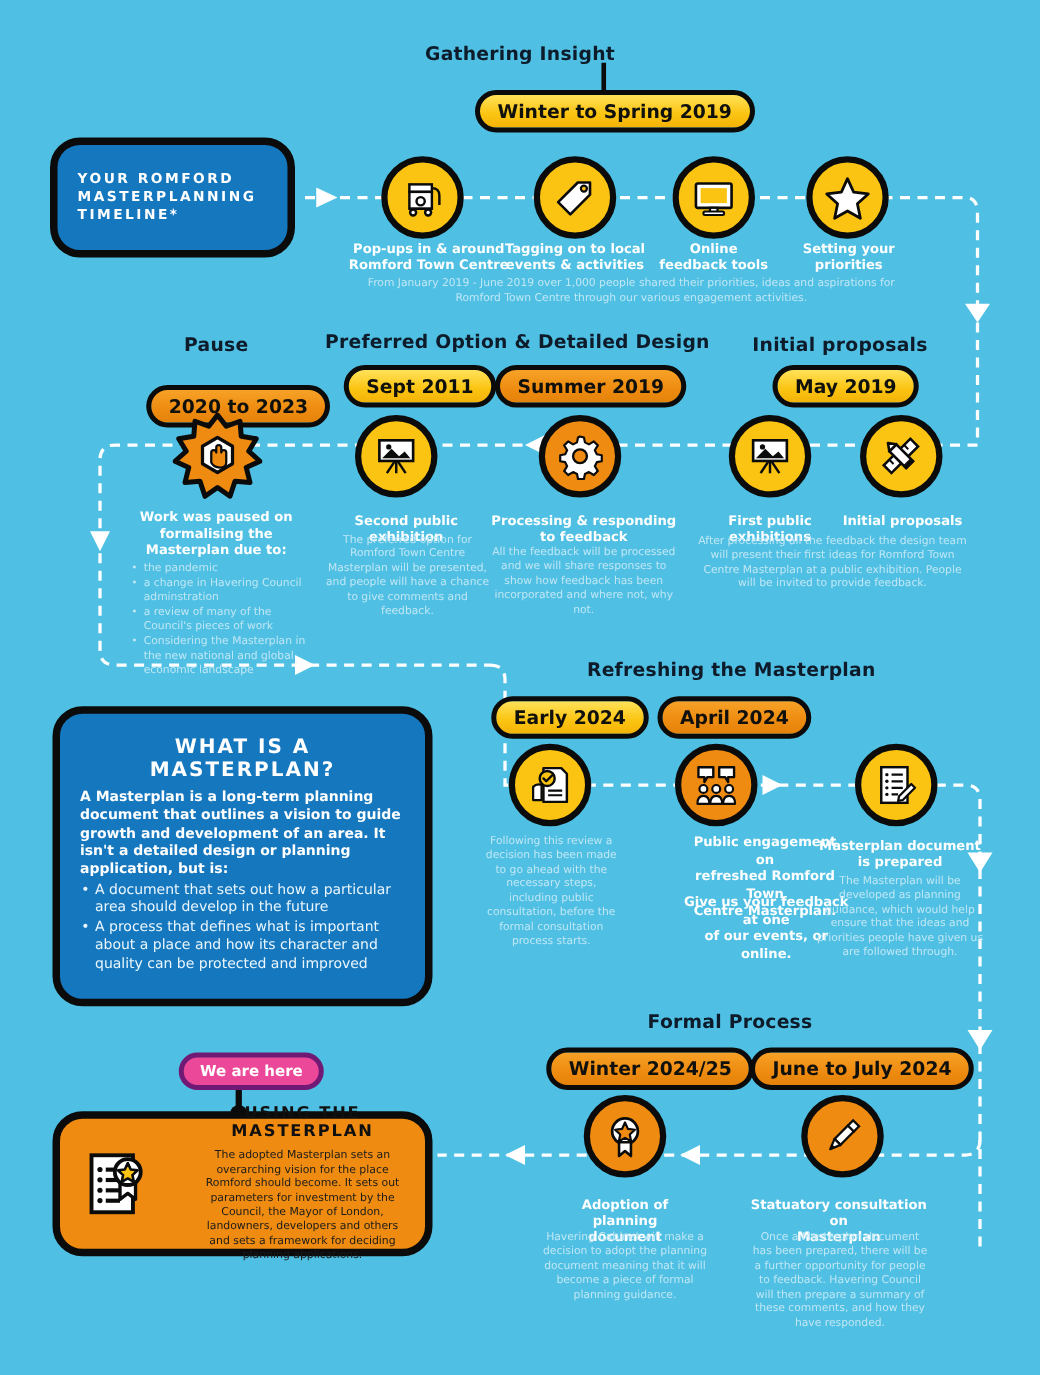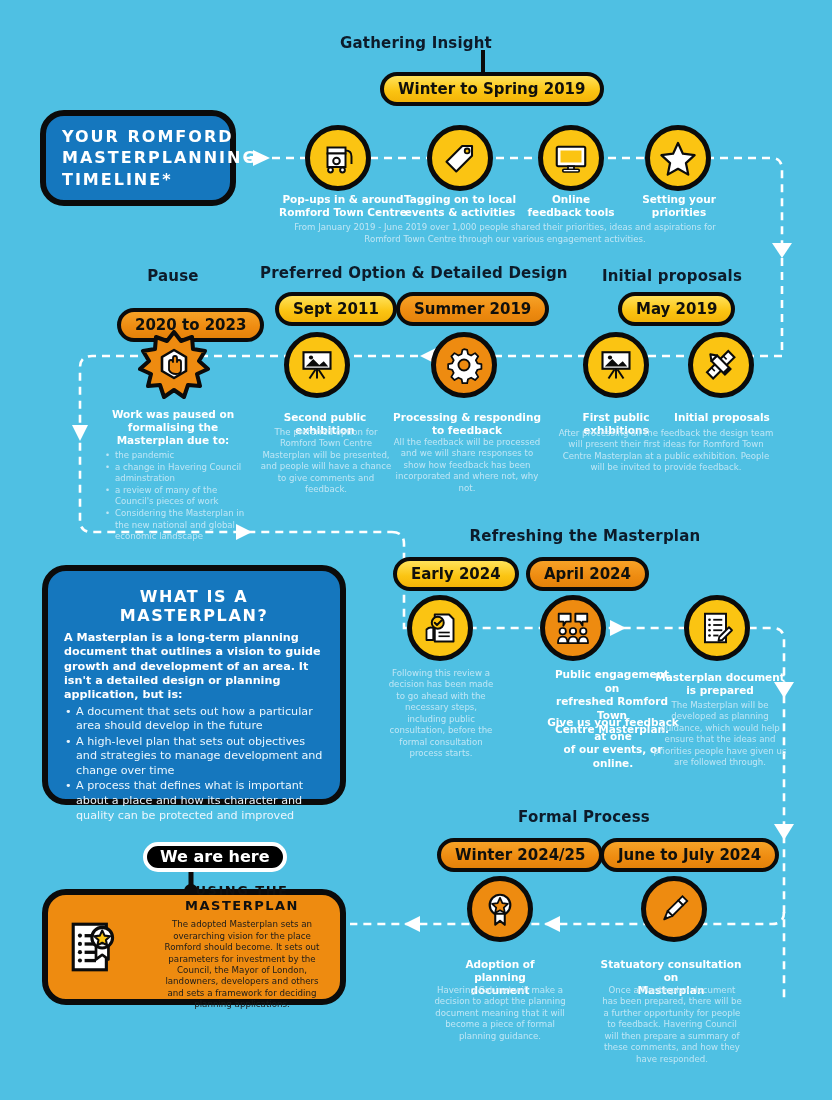--- a/index.html
+++ b/index.html
@@ -57,21 +57,21 @@
   .node-desc.strongwhite{color:#ffffff;font-weight:bold;font-size:10.5px;line-height:1.3;margin-left:37px;}
 
   
   .titlebox{
     position:absolute;left:40px;top:110px;width:196px;height:96px;
     background:#1577BE;border:6px solid #0b0b0b;border-radius:24px;
     box-sizing:border-box;
     display:flex;align-items:center;
   }
   .titlebox .t{
-    color:#fff;font-weight:bold;font-size:16px;line-height:1.35;
+    color:#fff;font-weight:bold;font-size:11px;line-height:1.35;
     letter-spacing:2px;padding-left:16px;
   }
 
   
   .mpbox{
     position:absolute;left:42px;top:565px;width:304px;height:240px;
     background:#1577BE;border:6px solid #0b0b0b;border-radius:24px;
     box-sizing:border-box;padding:12px 16px 10px 16px;
   }
   .mpbox h2{
@@ -97,23 +97,23 @@
   .usebox .uicon{width:72px;flex:0 0 72px;display:flex;align-items:center;justify-content:center;}
   .usebox .utext{flex:1;text-align:center;padding-right:4px;}
   .usebox h3{
     margin:0 0 6px 0;color:#101010;font-weight:bold;font-size:13px;letter-spacing:1.5px;
   }
   .usebox p{margin:0;color:#1b1b1b;font-size:8.7px;line-height:1.32;}
 
   
   .wah{
     position:absolute;left:143px;top:842px;
-    background:#000000;border:4px solid #ffffff;border-radius:18px;
+    background:#ec4899;border:4px solid #701a75;border-radius:18px;
     height:22px;line-height:22px;padding:0 13px;
-    color:#fff;font-weight:bold;font-size:16px;white-space:nowrap;
+    color:#fff;font-weight:bold;font-size:12px;white-space:nowrap;
   }
 
   
   .caption{
     position:absolute;color:#BFE6F5;font-size:8.6px;line-height:1.35;text-align:center;
   }
 </style>
 </head>
 <body>
 
@@ -281,21 +281,20 @@
     </svg>
   </div>
   <div class="node-title" style="left:670px;top:411px;width:104px;">Initial proposals</div>
   <div class="node-desc" style="left:556px;top:428px;width:220px;">After processing all the feedback the design team will present their first ideas for Romford Town Centre Masterplan at a public exhibition. People will be invited to provide feedback.</div>
 
   <div class="mpbox">
     <h2>WHAT IS A MASTERPLAN?</h2>
     <p class="lead">A Masterplan is a long-term planning document that outlines a vision to guide growth and development of an area. It isn't a detailed design or planning application, but is:</p>
     <ul>
       <li>A document that sets out how a particular area should develop in the future</li>
-      <li>A high-level plan that sets out objectives and strategies to manage development and change over time</li>
       <li>A process that defines what is important about a place and how its character and quality can be protected and improved</li>
     </ul>
   </div>
 
   <div class="sec-head" style="left:440px;top:527px;width:290px;">Refreshing the Masterplan</div>
 
   <div class="pill yellow" style="left:393px;top:557px;">Early 2024</div>
   <div class="pill orange" style="left:526px;top:557px;">April 2024</div>
 
   <div class="node yellow" style="left:407px;top:595px;">

